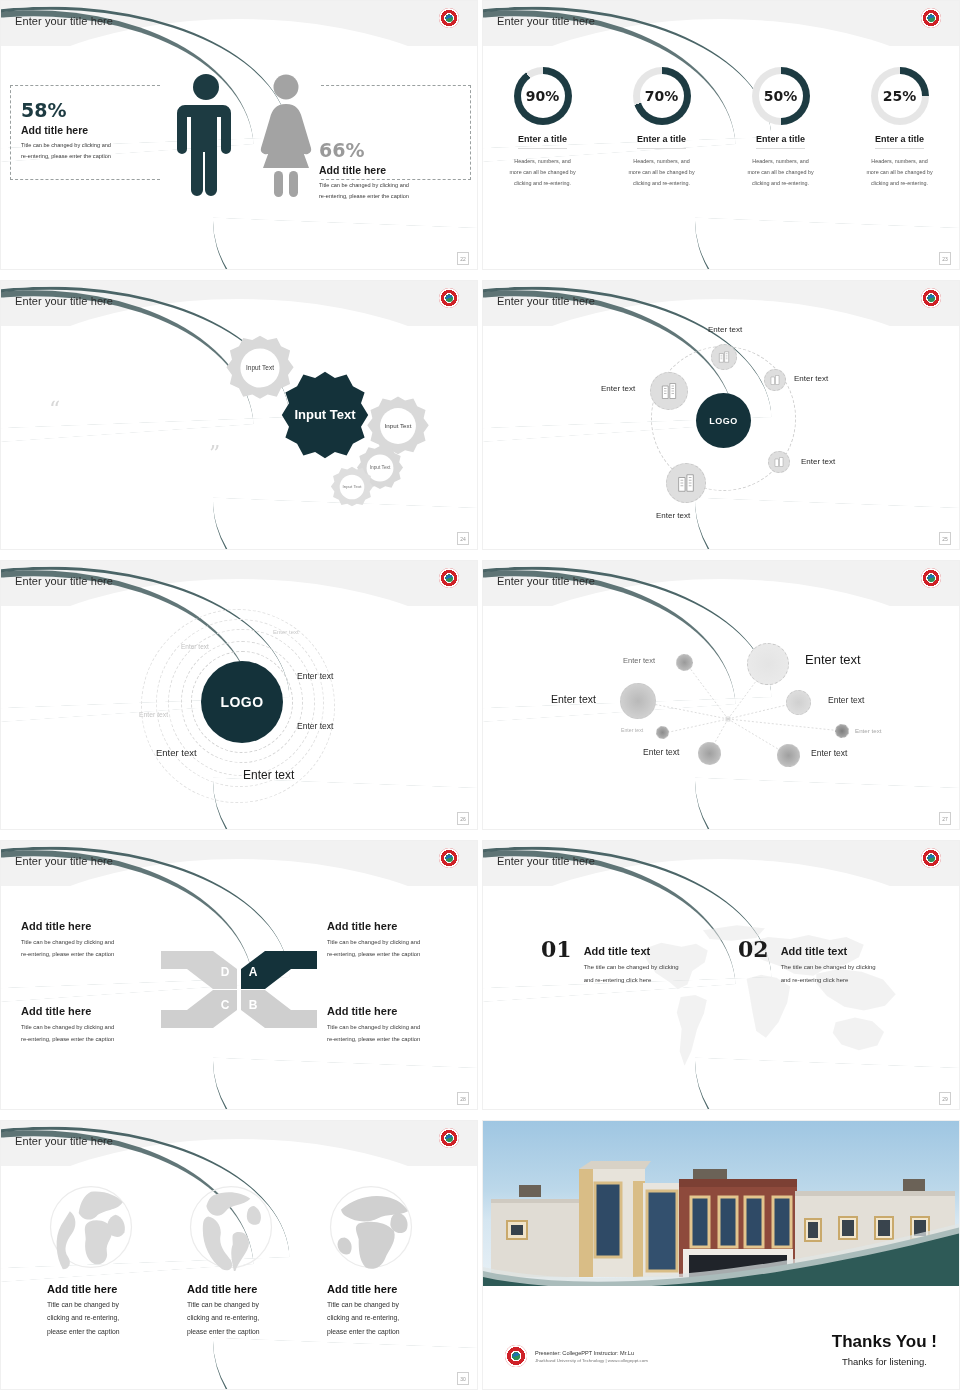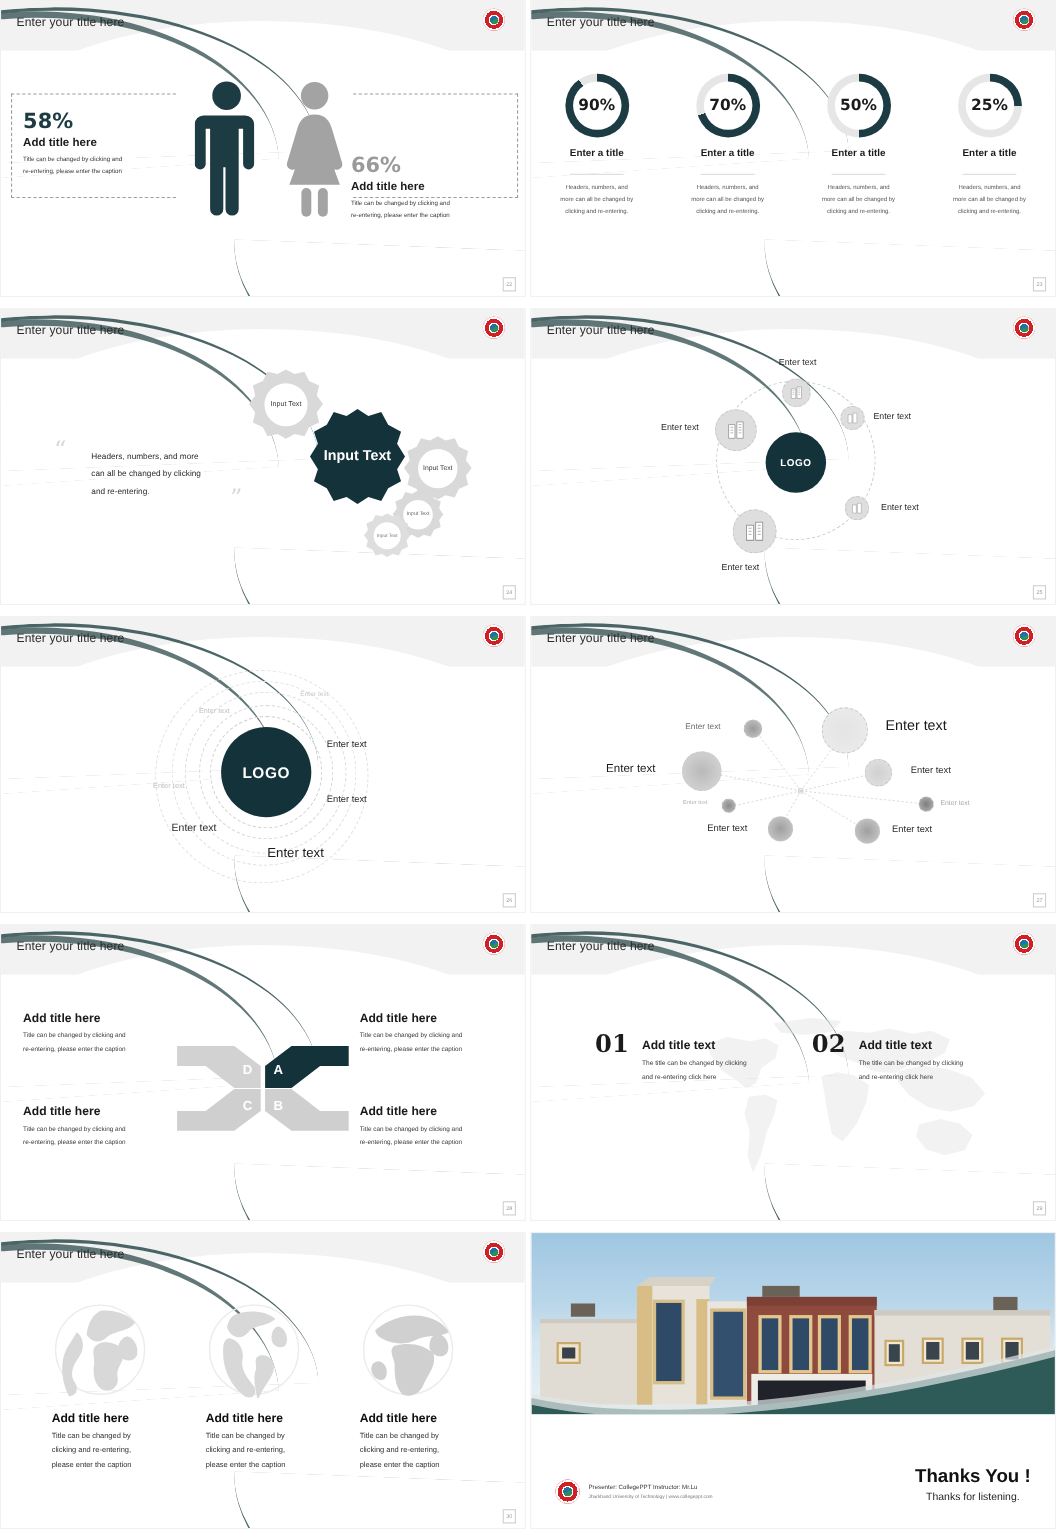--- a/index.html
+++ b/index.html
@@ -97,21 +97,21 @@
   .addtitle { font-size: 10.5px; font-weight: bold; color:#1b1b1b; margin-top:3px; }
   .cap { font-size:5.6px; color:#3a3a3a; line-height:1.9; margin-top:4px; }
   .dashbox { position:absolute; border:1px dashed #9aa0a0; }
 
   
   .donut-row { position:absolute; top:66px; left:0; width:100%; display:flex; justify-content:space-around; }
   .donut-col { width:95px; text-align:center; position:relative; }
   .donut { width:58px; height:58px; margin:0 auto; border-radius:50%; position:relative; }
   .donut .hole { position:absolute; inset:7px; background:#fff; border-radius:50%; display:flex; align-items:center; justify-content:center;
                  font-size:14px; font-weight:bold; color:#1b1b1b; font-family:"DejaVu Sans",sans-serif;}
-  .d-title { font-size:9px; font-weight:bold; color:#1b1b1b; margin-top:9px; padding-bottom:14px; border-bottom:1px solid #dcdcdc; display:inline-block; }
+  .d-title { font-size:9px; font-weight:bold; color:#1b1b1b; margin-top:9px; padding-bottom:4px; border-bottom:1px solid #dcdcdc; display:inline-block; }
   .d-body { font-size:5.4px; color:#555; line-height:2.0; margin-top:7px; padding:0 14px; }
 
   
   .gear { position:absolute; }
   .gear-lbl { position:absolute; left:50%; top:50%; transform:translate(-50%,-50%); text-align:center; line-height:1.15; }
 
   
   .lbl { position:absolute; color:#2a2a2a;text-align:right; }
   .logo-circle {
     border-radius:50%; background:#14323a; color:#fff; display:flex;
@@ -248,25 +248,20 @@
   <div class="slide">
     <div class="hdr"></div>
     <div class="body-curve"></div>
     <div class="sw-tl"></div>
     <div class="sw-tl2"></div>
     <div class="sw-br"></div>
     <div class="hdr-title">Enter your title here</div>
     <div class="seal"></div>
     <div class="canvas">
       <div style="position:absolute;left:48px;top:122px;font-size:22px;color:#d8d8d8;font-family:'DejaVu Serif',serif;line-height:.6;">“</div>
-      <div style="position:absolute;left:82px;top:126px;width:150px;font-size:7.5px;color:#2b2b2b;line-height:2.1;">
-        <div>Headers, numbers, and more</div>
-        <div>can all be changed by clicking</div>
-        <div>and re-entering.</div>
-      </div>
       <div style="position:absolute;left:208px;top:166px;font-size:22px;color:#d8d8d8;font-family:'DejaVu Serif',serif;line-height:.6;">”</div>
 
       <svg class="gear" style="left:224px; top:52px;" width="70" height="70" viewBox="0 0 100 100">
         <path fill="#d9d9d9" d="M50 4 l11 6 13-3 6 12 13 6-3 13 8 11-8 11 3 13-13 6-6 12-13-3-11 6-11-6-13 3-6-12-13-6 3-13-8-11 8-11-3-13 13-6 6-12 13 3z"></path>
         <circle cx="50" cy="50" r="28" fill="#ffffff"></circle>
       </svg>
       <div class="gear-lbl" style="left:259px; top:87px; font-size:6.5px; color:#3a3a3a;">
         <span>Input Text</span>
       </div>
 

